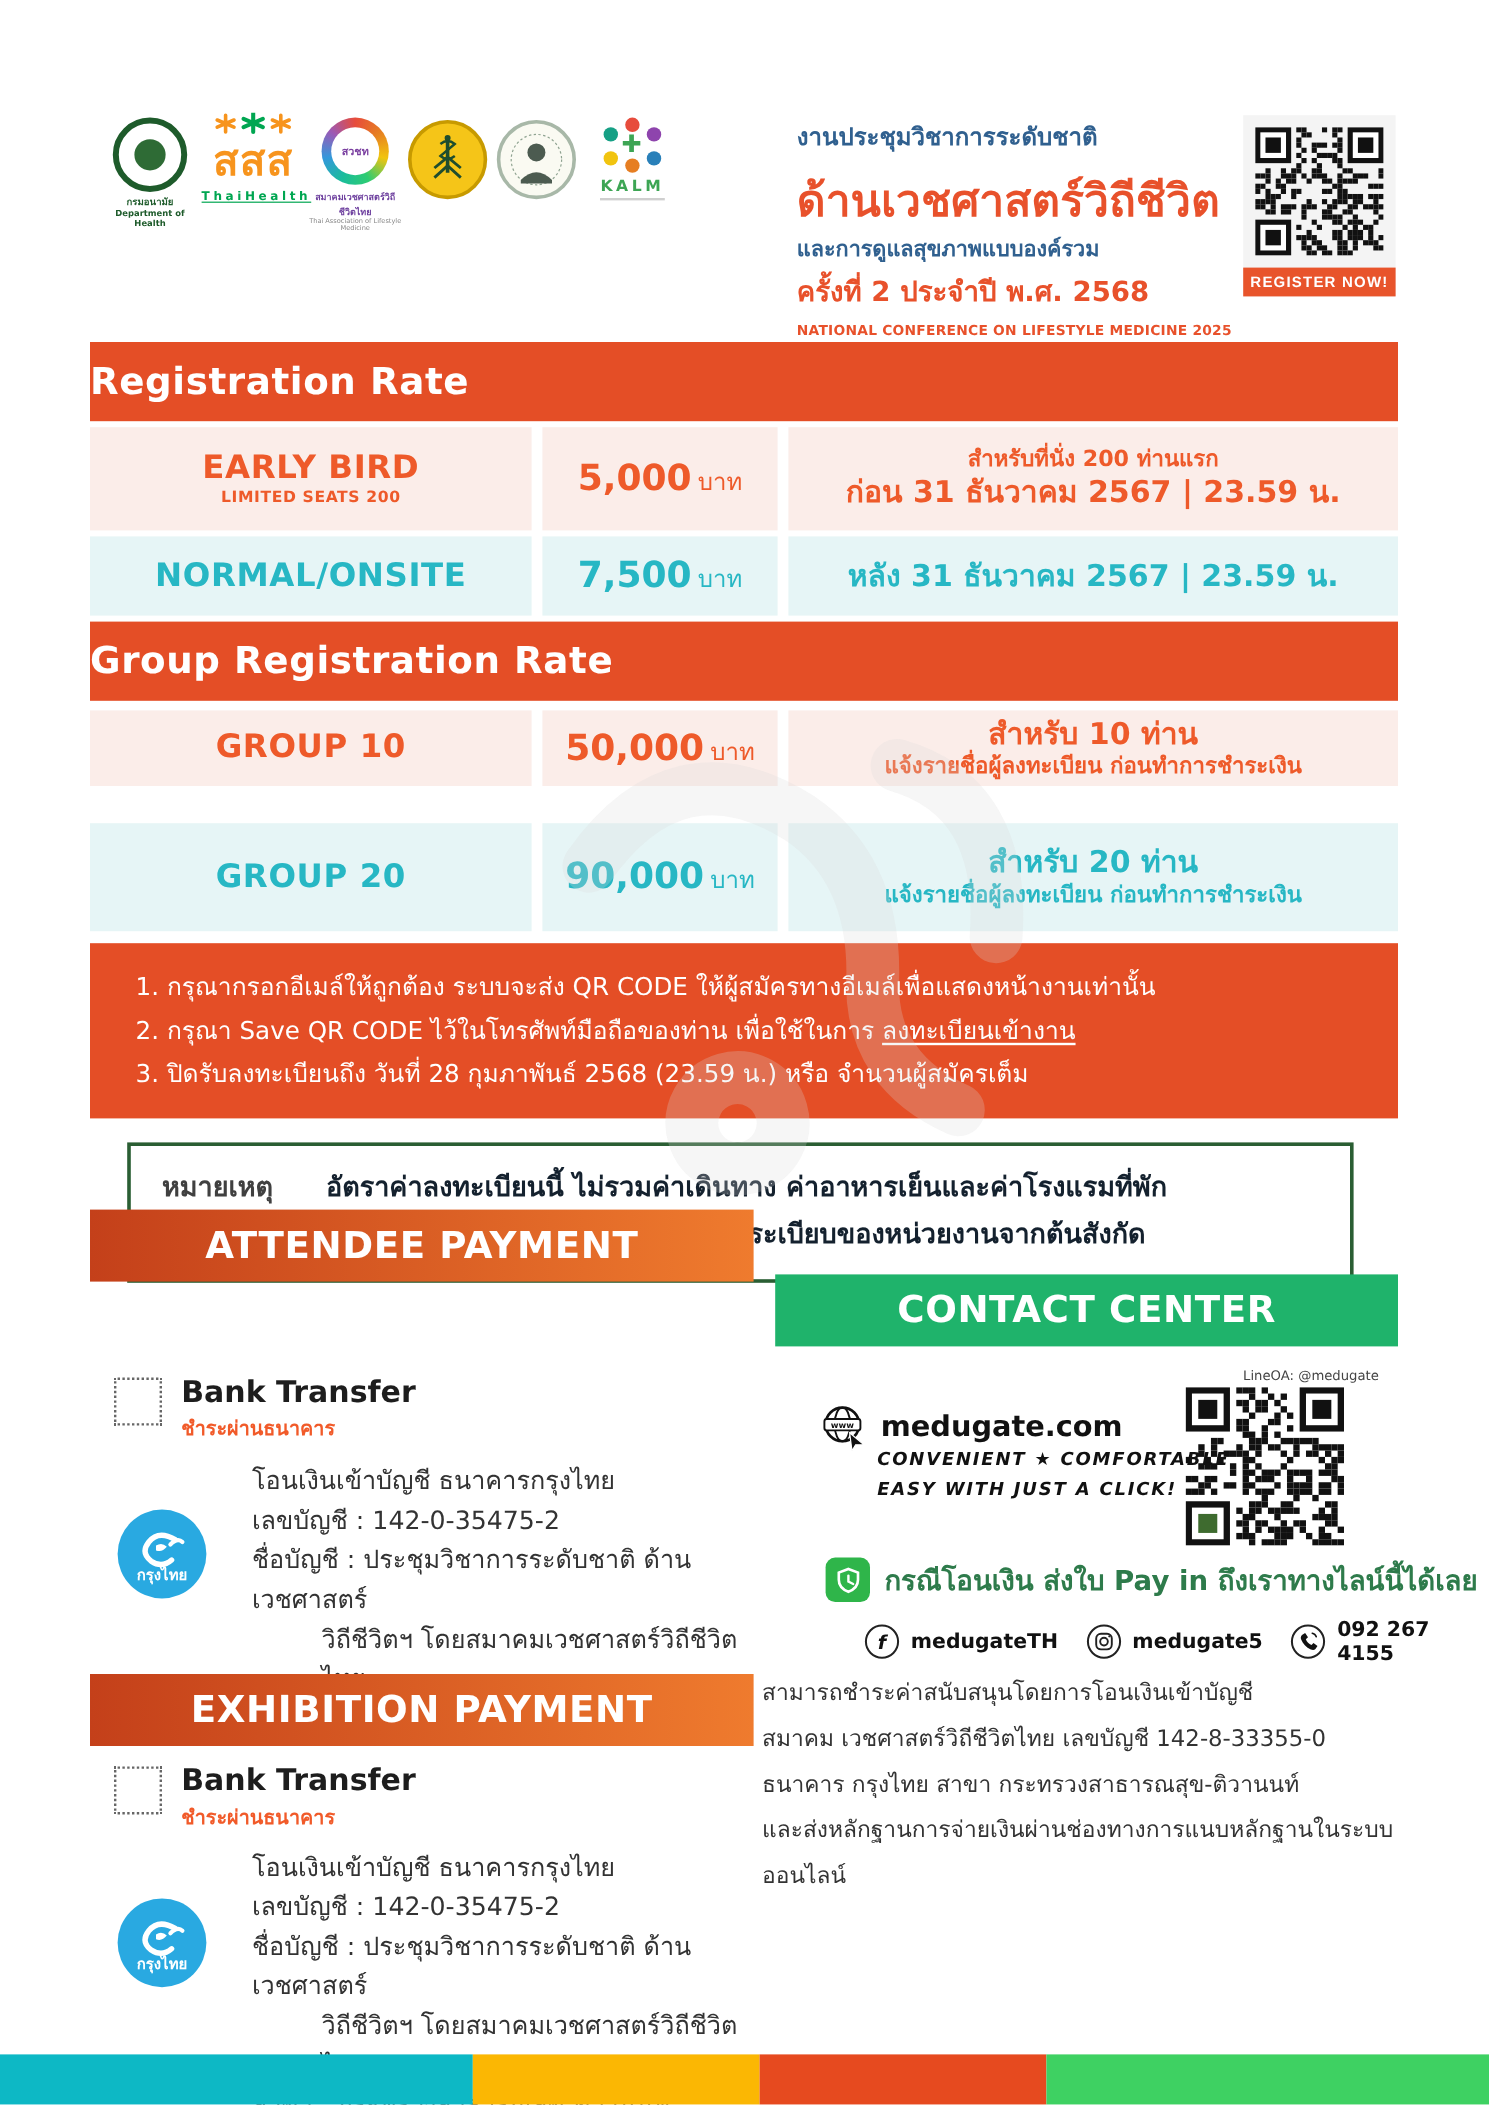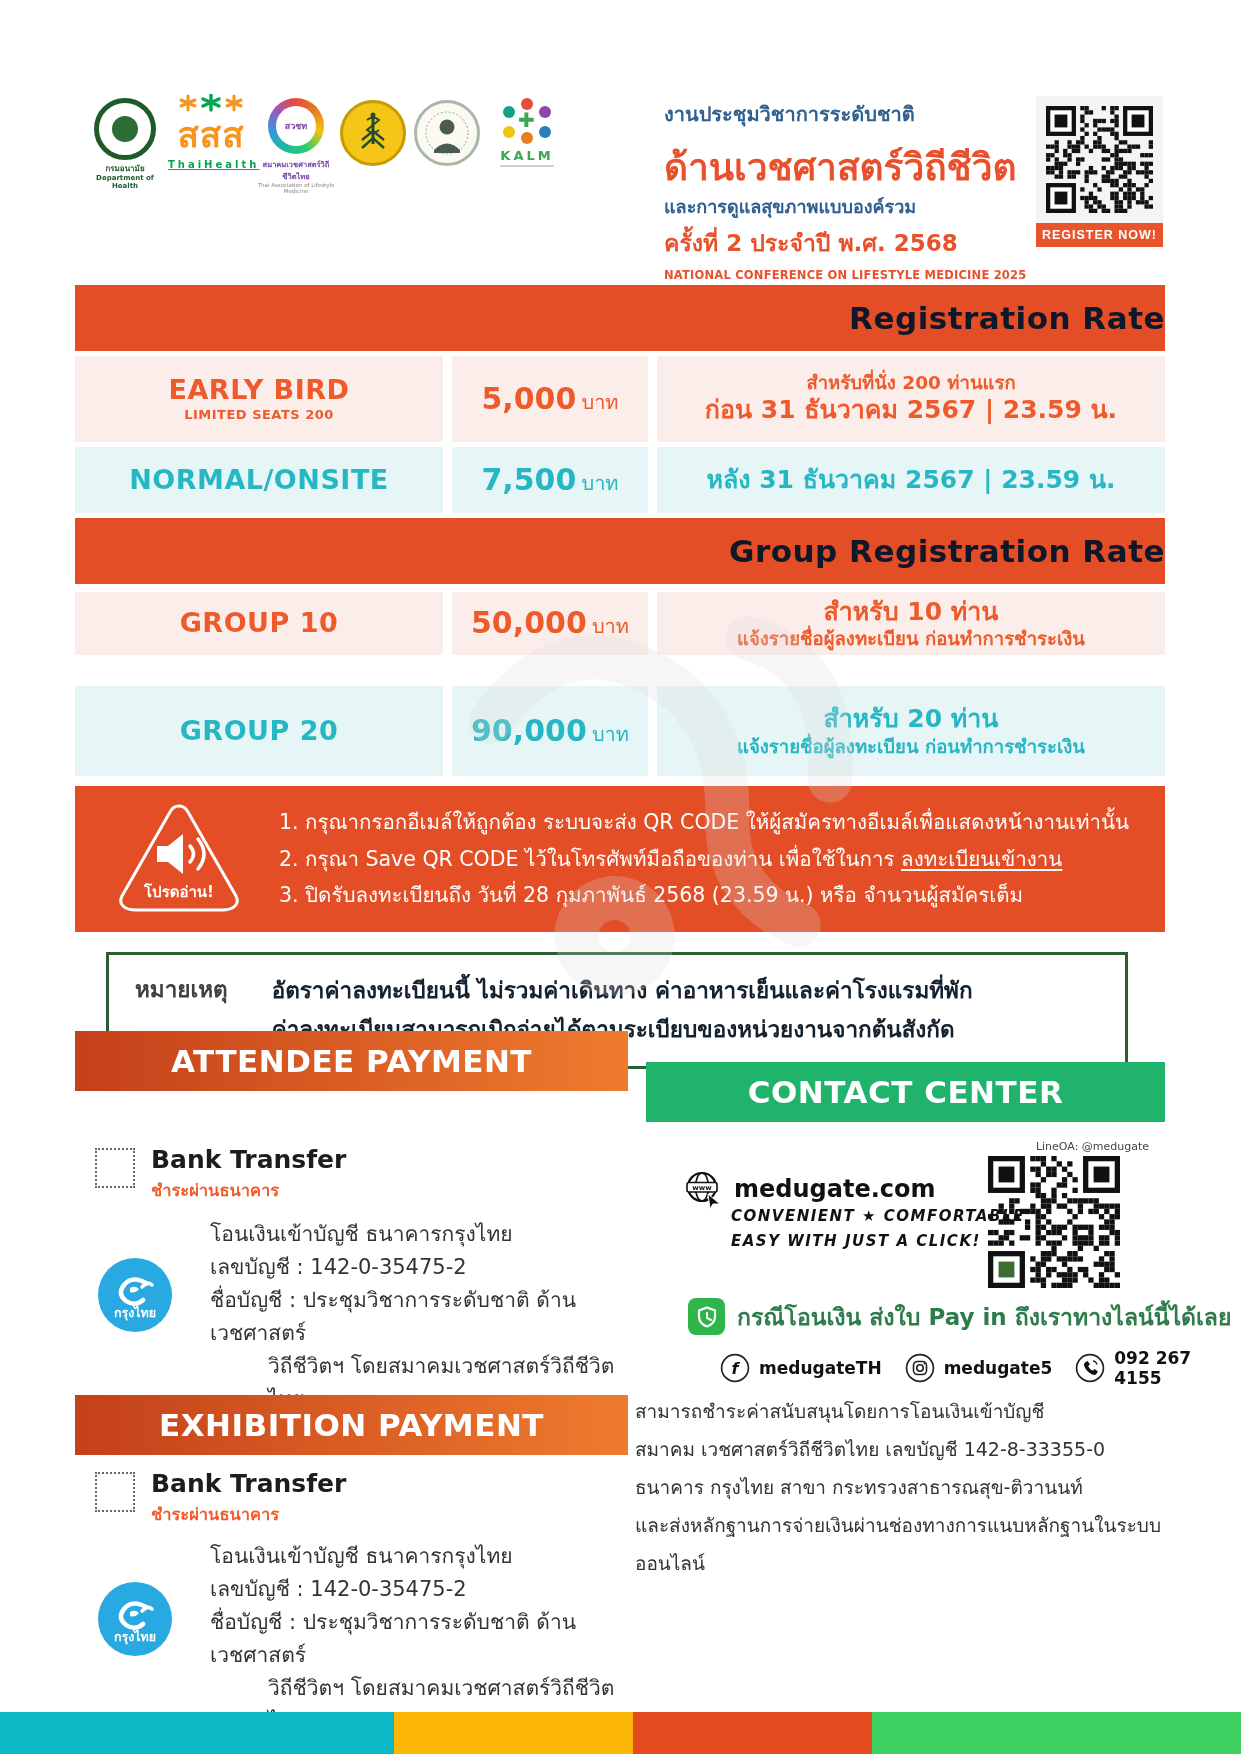--- a/index.html
+++ b/index.html
@@ -32,21 +32,21 @@
   .t-sub{font-size:18px;font-weight:700;color:#30608F;margin-top:3px;}
   .t-edition{font-size:23px;font-weight:700;color:#E8512B;margin-top:4px;}
   .t-en{font-size:11.5px;font-weight:600;color:#E8512B;letter-spacing:.2px;margin-top:7px;}
   .t-venue{font-size:13.5px;font-weight:700;color:#30608F;margin-top:3px;}
 
   .register-card{position:absolute;left:1036px;top:96px;width:127px;background:#F4F4F4;}
   .register-card .qr-wrap{padding:10px 10px 6px;}
   .register-btn{display:block;background:#E8542B;color:#fff;font-size:12.5px;font-weight:700;text-align:center;letter-spacing:1px;padding:5px 0;border:none;width:100%;cursor:pointer;}
 
   
-  .bar{position:absolute;left:75px;width:1090px;background:#E44E26;color:#0f172a;display:flex;align-items:center;justify-content:flex-end;font-weight:700;font-size:31px;letter-spacing:.5px;}
+  .bar{position:absolute;left:75px;width:1090px;background:#E44E26;color:#ffffff;display:flex;align-items:center;justify-content:flex-start;font-weight:700;font-size:31px;letter-spacing:.5px;}
   .rate-row{position:absolute;left:75px;width:1090px;display:grid;grid-template-columns:368px 196px 508px;column-gap:9px;}
   .cell{display:flex;flex-direction:column;align-items:center;justify-content:center;text-align:center;}
   .pink{background:#FBEDE9;}
   .cyanbg{background:#E6F5F6;}
   .txt-o{color:#EE5A2A;}
   .txt-c{color:#27B7C4;}
   .lbl{font-size:27px;font-weight:800;letter-spacing:.5px;line-height:1.05;}
   .sublbl{font-size:13px;font-weight:600;letter-spacing:.5px;margin-top:2px;}
   .price .num{font-size:30px;font-weight:800;}
   .price .unit{font-size:20px;font-weight:500;}
@@ -452,48 +452,36 @@
     <div class="cell cyanbg price txt-c">
       <div><span class="num">90,000</span> <span class="unit">บาท</span></div>
     </div>
     <div class="cell cyanbg txt-c">
       <div class="desc-main">สำหรับ 20 ท่าน</div>
       <div class="desc-sub">แจ้งรายชื่อผู้ลงทะเบียน ก่อนทำการชำระเงิน</div>
     </div>
   </div>
 
   <div class="notice">
-    <div class="tri-wrap">
-      <svg width="132" height="122" viewBox="0 0 132 122" fill="none" stroke="#fff">
-        <path d="M66 8 Q72 8 75 14 L123 98 Q126 104 122 108 Q118 112 109 112 L23 112 Q14 112 10 108 Q6 104 9 98 L57 14 Q60 8 66 8 Z" stroke-width="3"></path>
-        <g stroke="none" fill="#fff">
-          <rect x="44" y="48" width="11" height="16"></rect>
-          <polygon points="55,48 70,36 70,76 55,64"></polygon>
-        </g>
-        <path d="M77 48 q7 8 0 16" stroke-width="3.5" stroke-linecap="round"></path>
-        <path d="M85 41 q12 15 0 30" stroke-width="3.5" stroke-linecap="round"></path>
-      </svg>
-      <span class="tri-label">โปรดอ่าน!</span>
-    </div>
     <div class="notice-items">
       <div>1. กรุณากรอกอีเมล์ให้ถูกต้อง ระบบจะส่ง QR CODE ให้ผู้สมัครทางอีเมล์เพื่อแสดงหน้างานเท่านั้น</div>
       <div><span>2. กรุณา Save QR CODE ไว้ในโทรศัพท์มือถือของท่าน เพื่อใช้ในการ </span><span class="u">ลงทะเบียนเข้างาน</span></div>
       <div>3. ปิดรับลงทะเบียนถึง วันที่ 28 กุมภาพันธ์ 2568 (23.59 น.) หรือ จำนวนผู้สมัครเต็ม</div>
     </div>
   </div>
 
   <div class="note-box">
     <div class="note-label">หมายเหตุ</div>
     <div class="note-lines">
       <div>อัตราค่าลงทะเบียนนี้  ไม่รวมค่าเดินทาง ค่าอาหารเย็นและค่าโรงแรมที่พัก</div>
       <div>ค่าลงทะเบียนสามารถเบิกจ่ายได้ตามระเบียบของหน่วยงานจากต้นสังกัด</div>
     </div>
   </div>
 
-  <div class="pay-bar grad-o" style="left:75px;top:1031px;width:553px;">
+  <div class="pay-bar grad-o" style="left:75px;top:1008px;width:553px;">
     <span>ATTENDEE PAYMENT</span>
   </div>
   <div class="pay-bar green-bar" style="left:646px;top:1062px;width:519px;">
     <span>CONTACT CENTER</span>
   </div>
 
   <div class="bank-head" style="left:95px;top:1146px;">
     <span class="dotted-box"></span>
     <div>
       <div class="bank-title">Bank Transfer</div>

